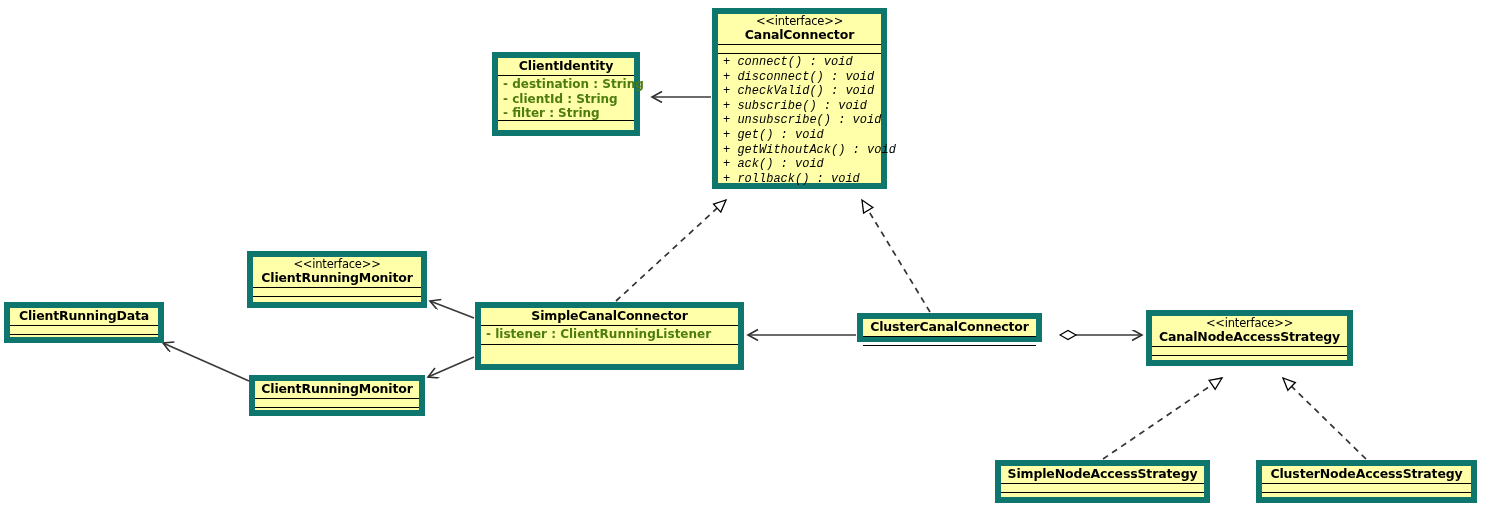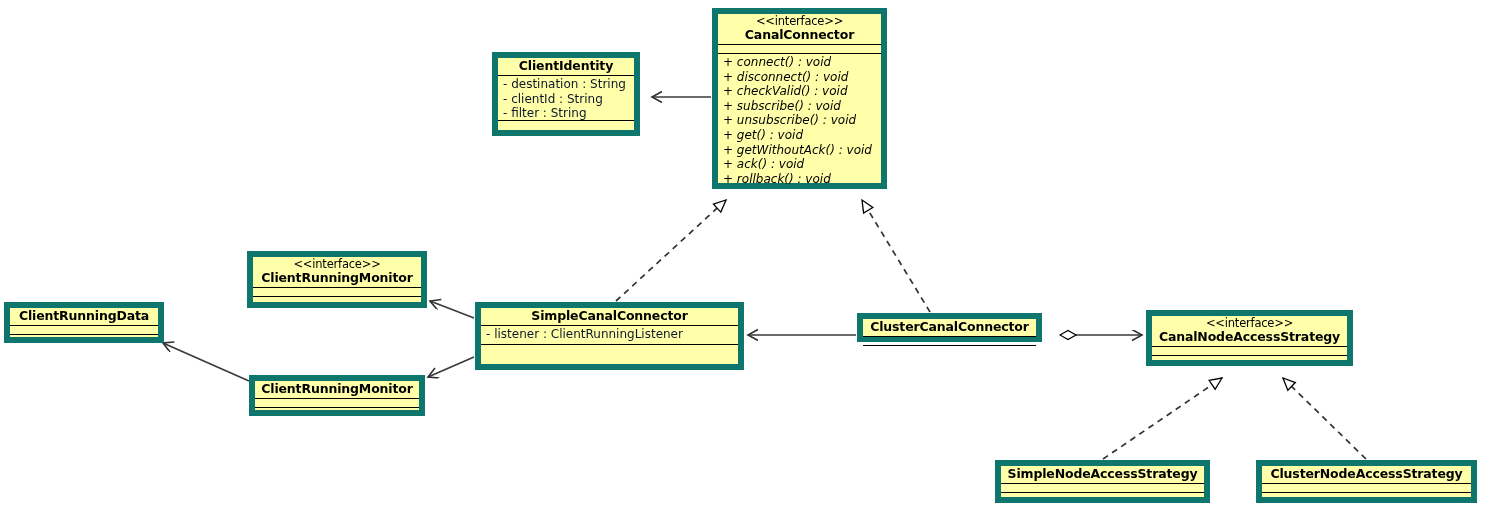--- a/index.html
+++ b/index.html
@@ -51,31 +51,33 @@
     font-weight: bold;
     color: #000000;
     letter-spacing: -0.15px;
   }
   .uml-attrs {
     box-sizing: border-box;
     border-bottom: 1px solid #000000;
     padding: 1px 5px 2px 5px;
     font-size: 12px;
     line-height: 1.22;
-    color: #0f172a;
+    color: #4d7c0f;
     min-height: 9px;
+    font-weight: bold;
   }
   .uml-ops {
     box-sizing: border-box;
     padding: 1px 5px 2px 5px;
     font-size: 12px;
     line-height: 1.22;
     color: #000000;
     flex: 1 1 auto;
     min-height: 9px;
+    font-family: Liberation Mono, monospace;
   }
   .uml-ops.italic, .uml-attrs.italic {
     font-style: italic;
   }
   .row {
     white-space: nowrap;
   }
   .empty-compartment {
     min-height: 9px;
   }

